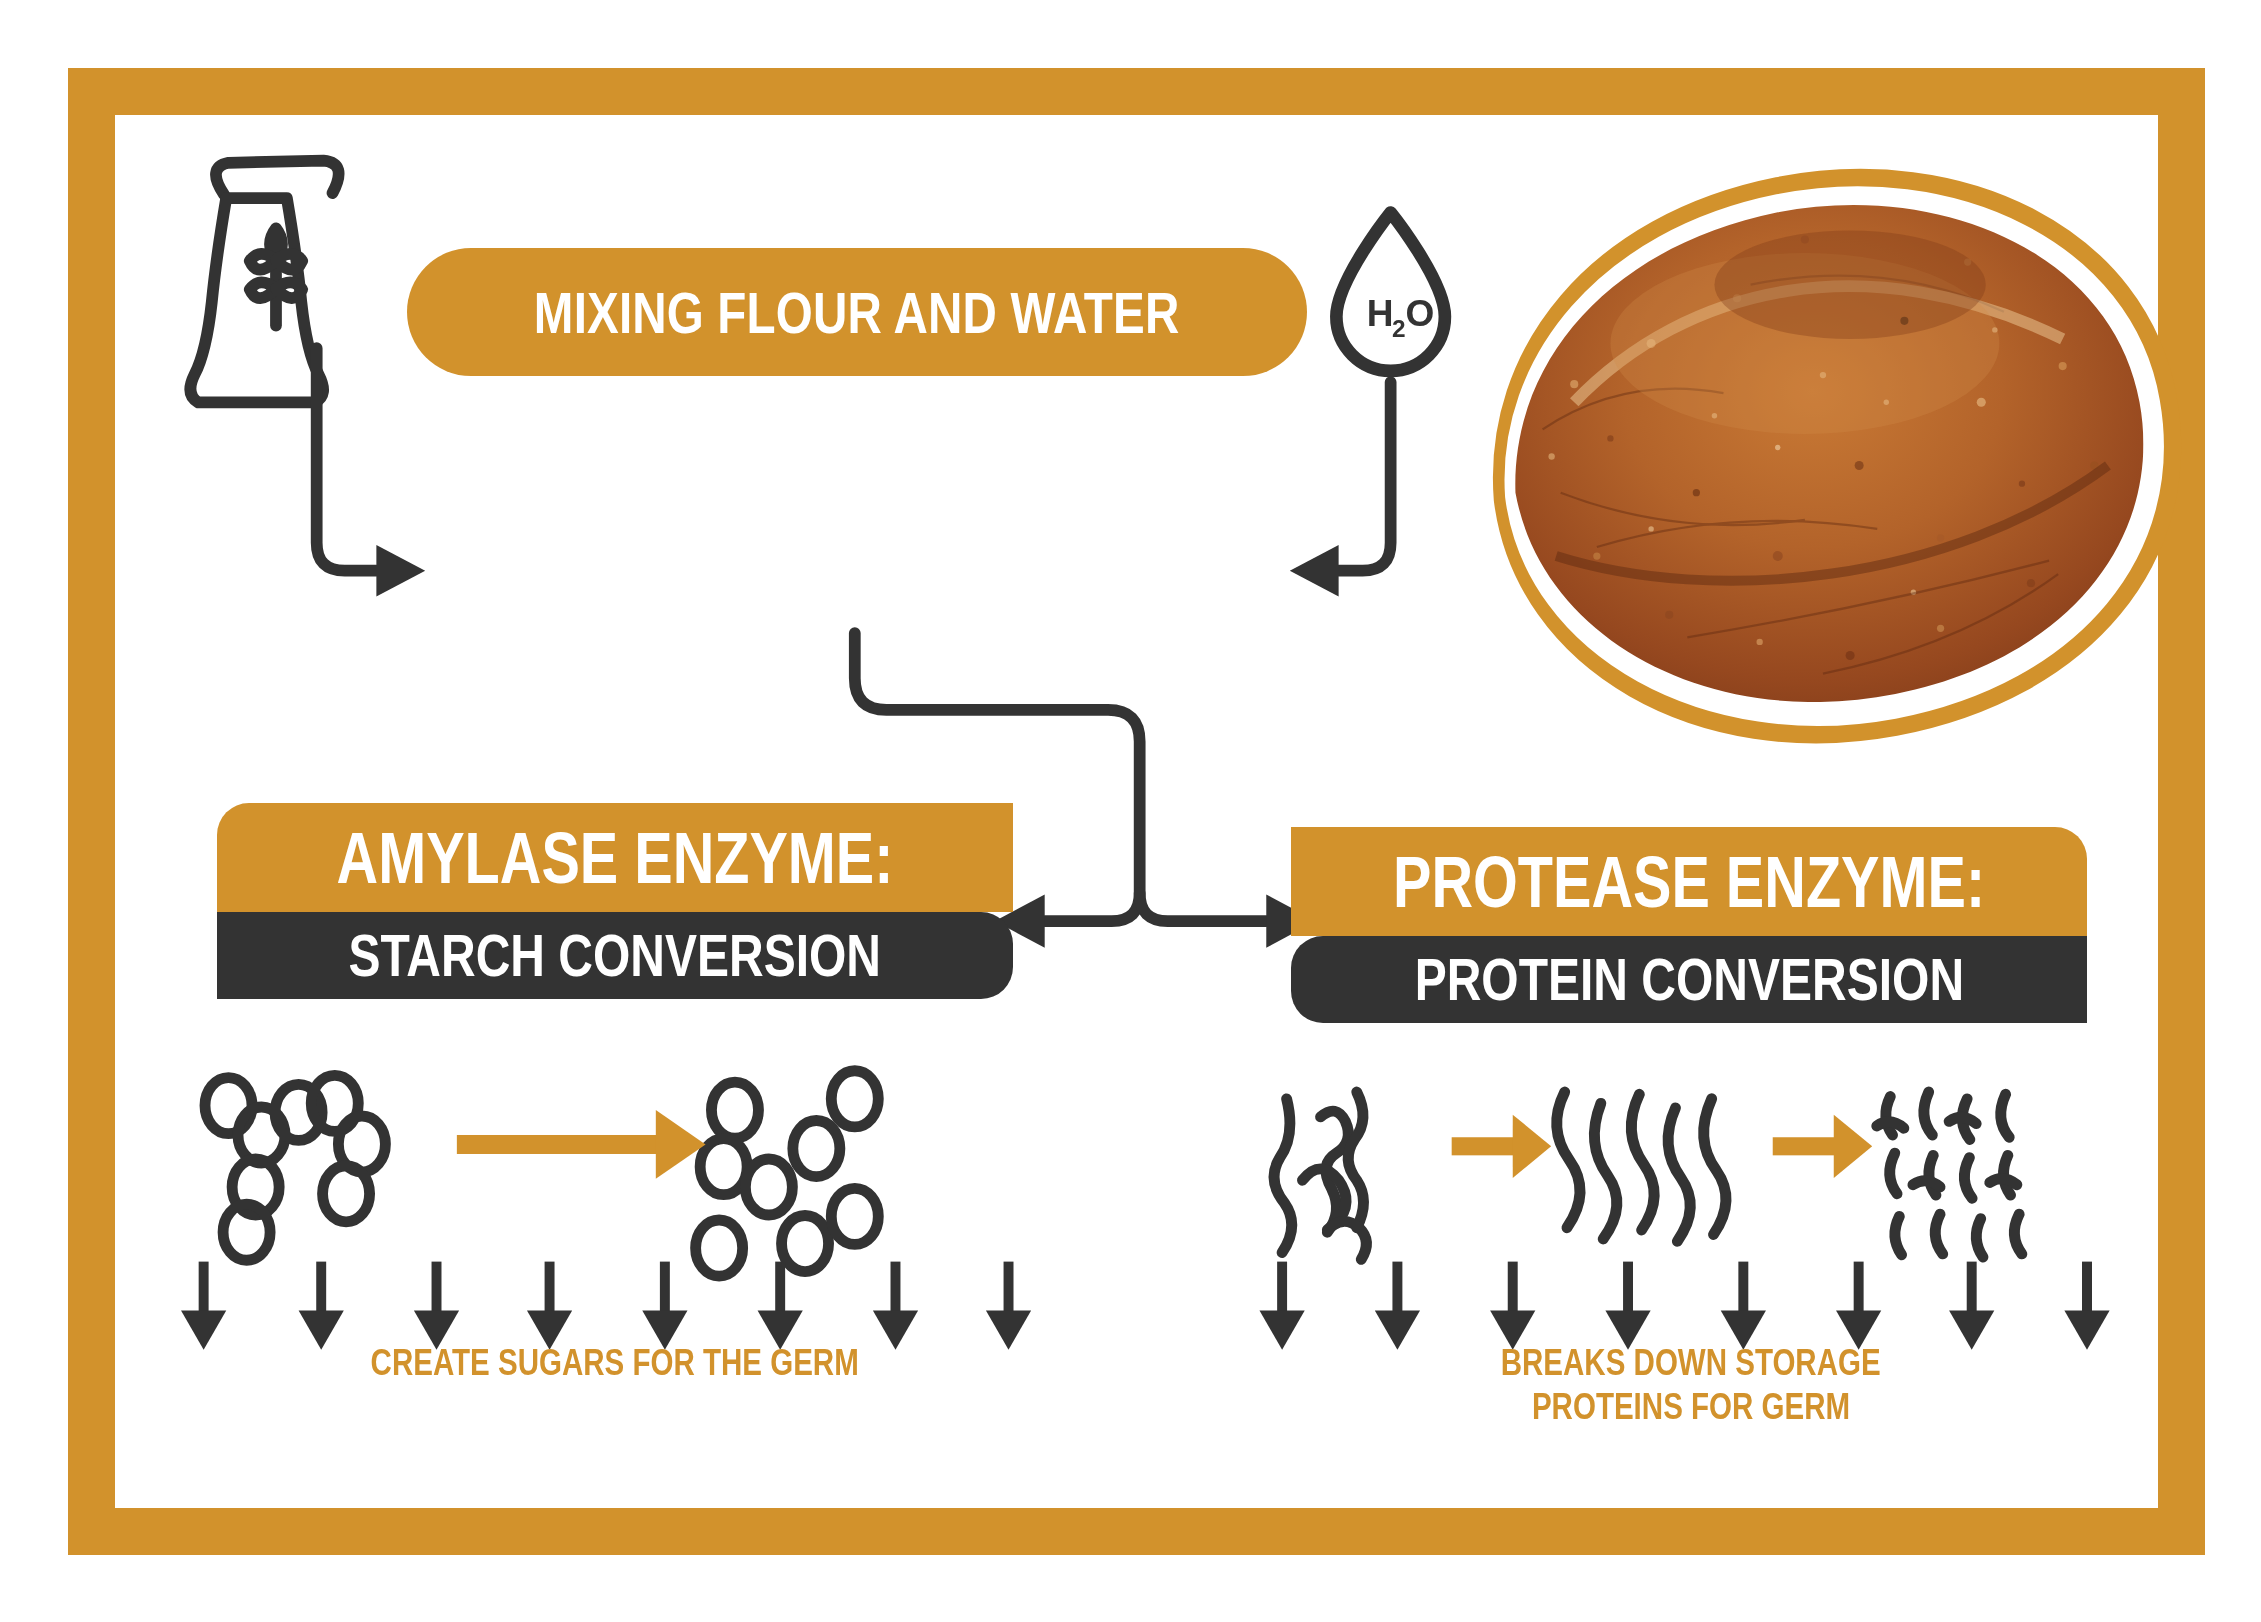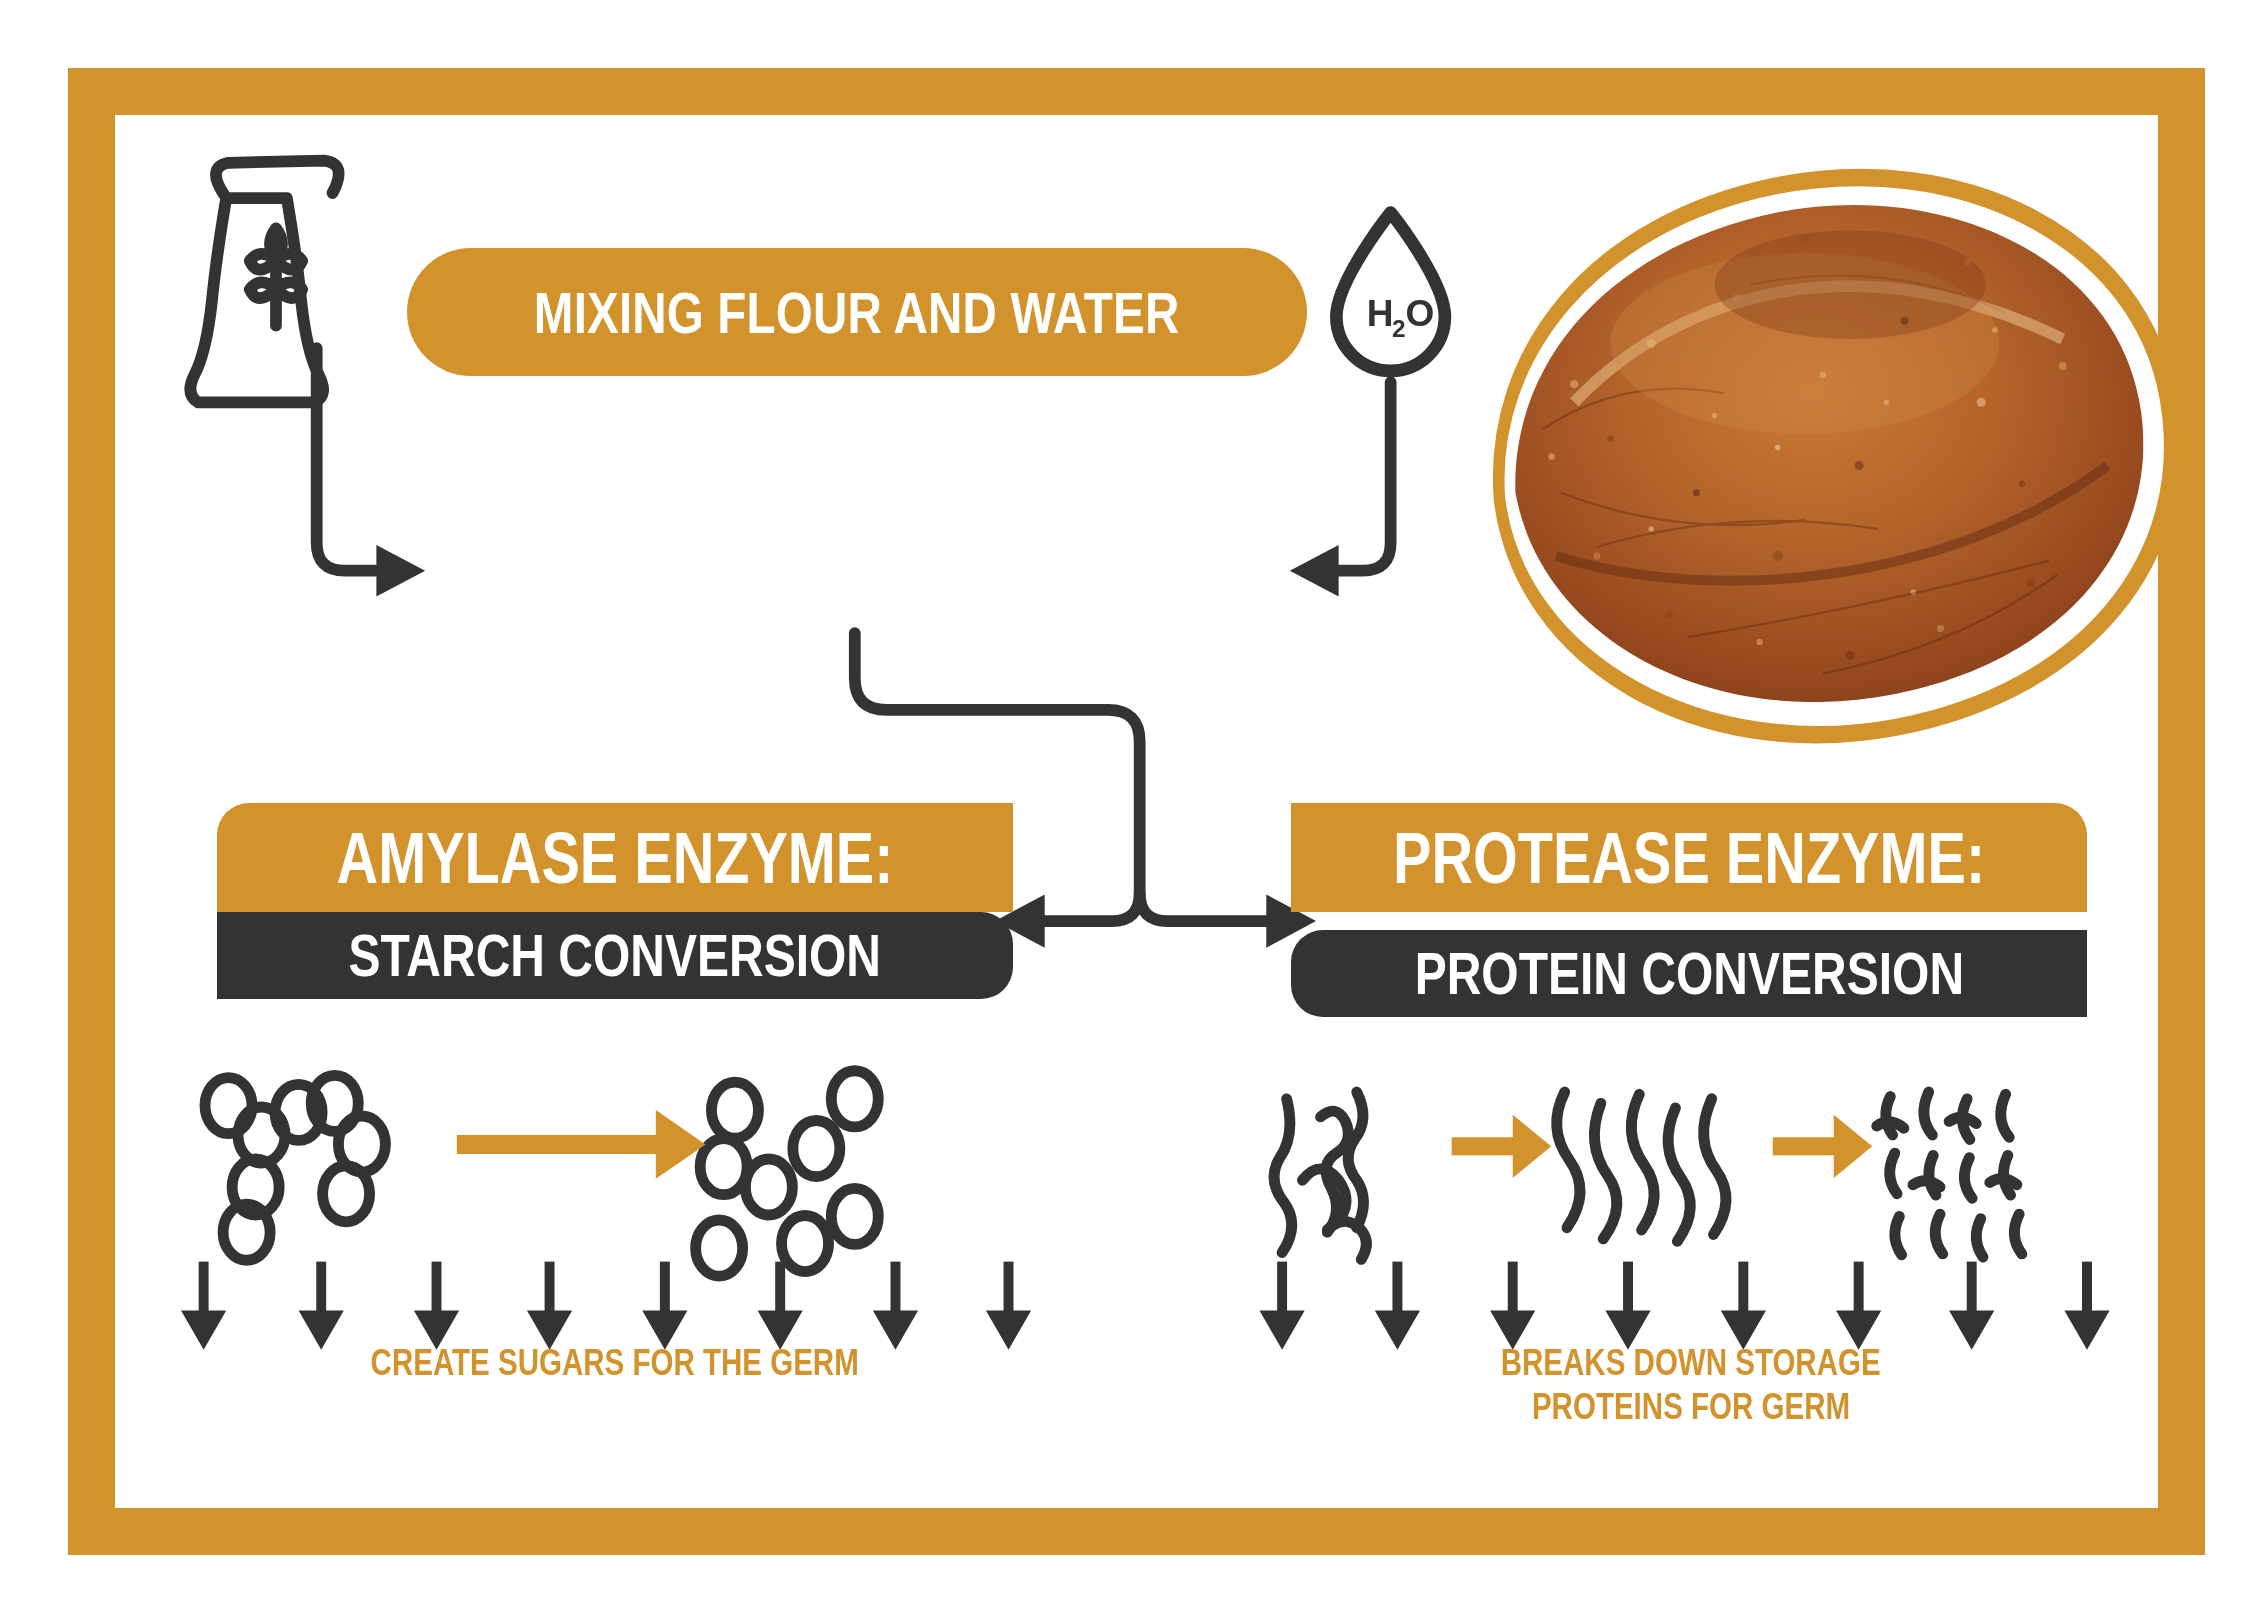--- a/index.html
+++ b/index.html
@@ -47,22 +47,22 @@
     color:#fff;font-weight:700;font-size:60px;
   }
   .card .top span,.card .bot span{
     font-family:"Liberation Sans Narrow","Liberation Sans",sans-serif;
     transform:scaleX(.8);display:inline-block;white-space:nowrap;
   }
   #card-amylase{left:217px;top:803px;}
   #card-amylase .top{border-top-left-radius:32px;border-top-right-radius:0;}
   #card-amylase .bot{border-bottom-right-radius:32px;border-top-right-radius:32px;}
   #card-protease{left:1291px;top:803px;}
-  #card-protease .top{border-top-right-radius:32px;}
-  #card-protease .bot{border-bottom-left-radius:32px;border-top-left-radius:32px;margin-top:18px;}
+  #card-protease .top{border-top-right-radius:32px;margin-top:24px;}
+  #card-protease .bot{border-bottom-left-radius:32px;border-top-left-radius:32px;}
 
   
   .caption{
     position:absolute;color:var(--gold);font-weight:700;
     font-size:36px;line-height:1.22;text-align:center;
   }
   .caption span{
     font-family:"Liberation Sans Narrow","Liberation Sans",sans-serif;
     transform:scaleX(.82);display:inline-block;white-space:nowrap;
   }

